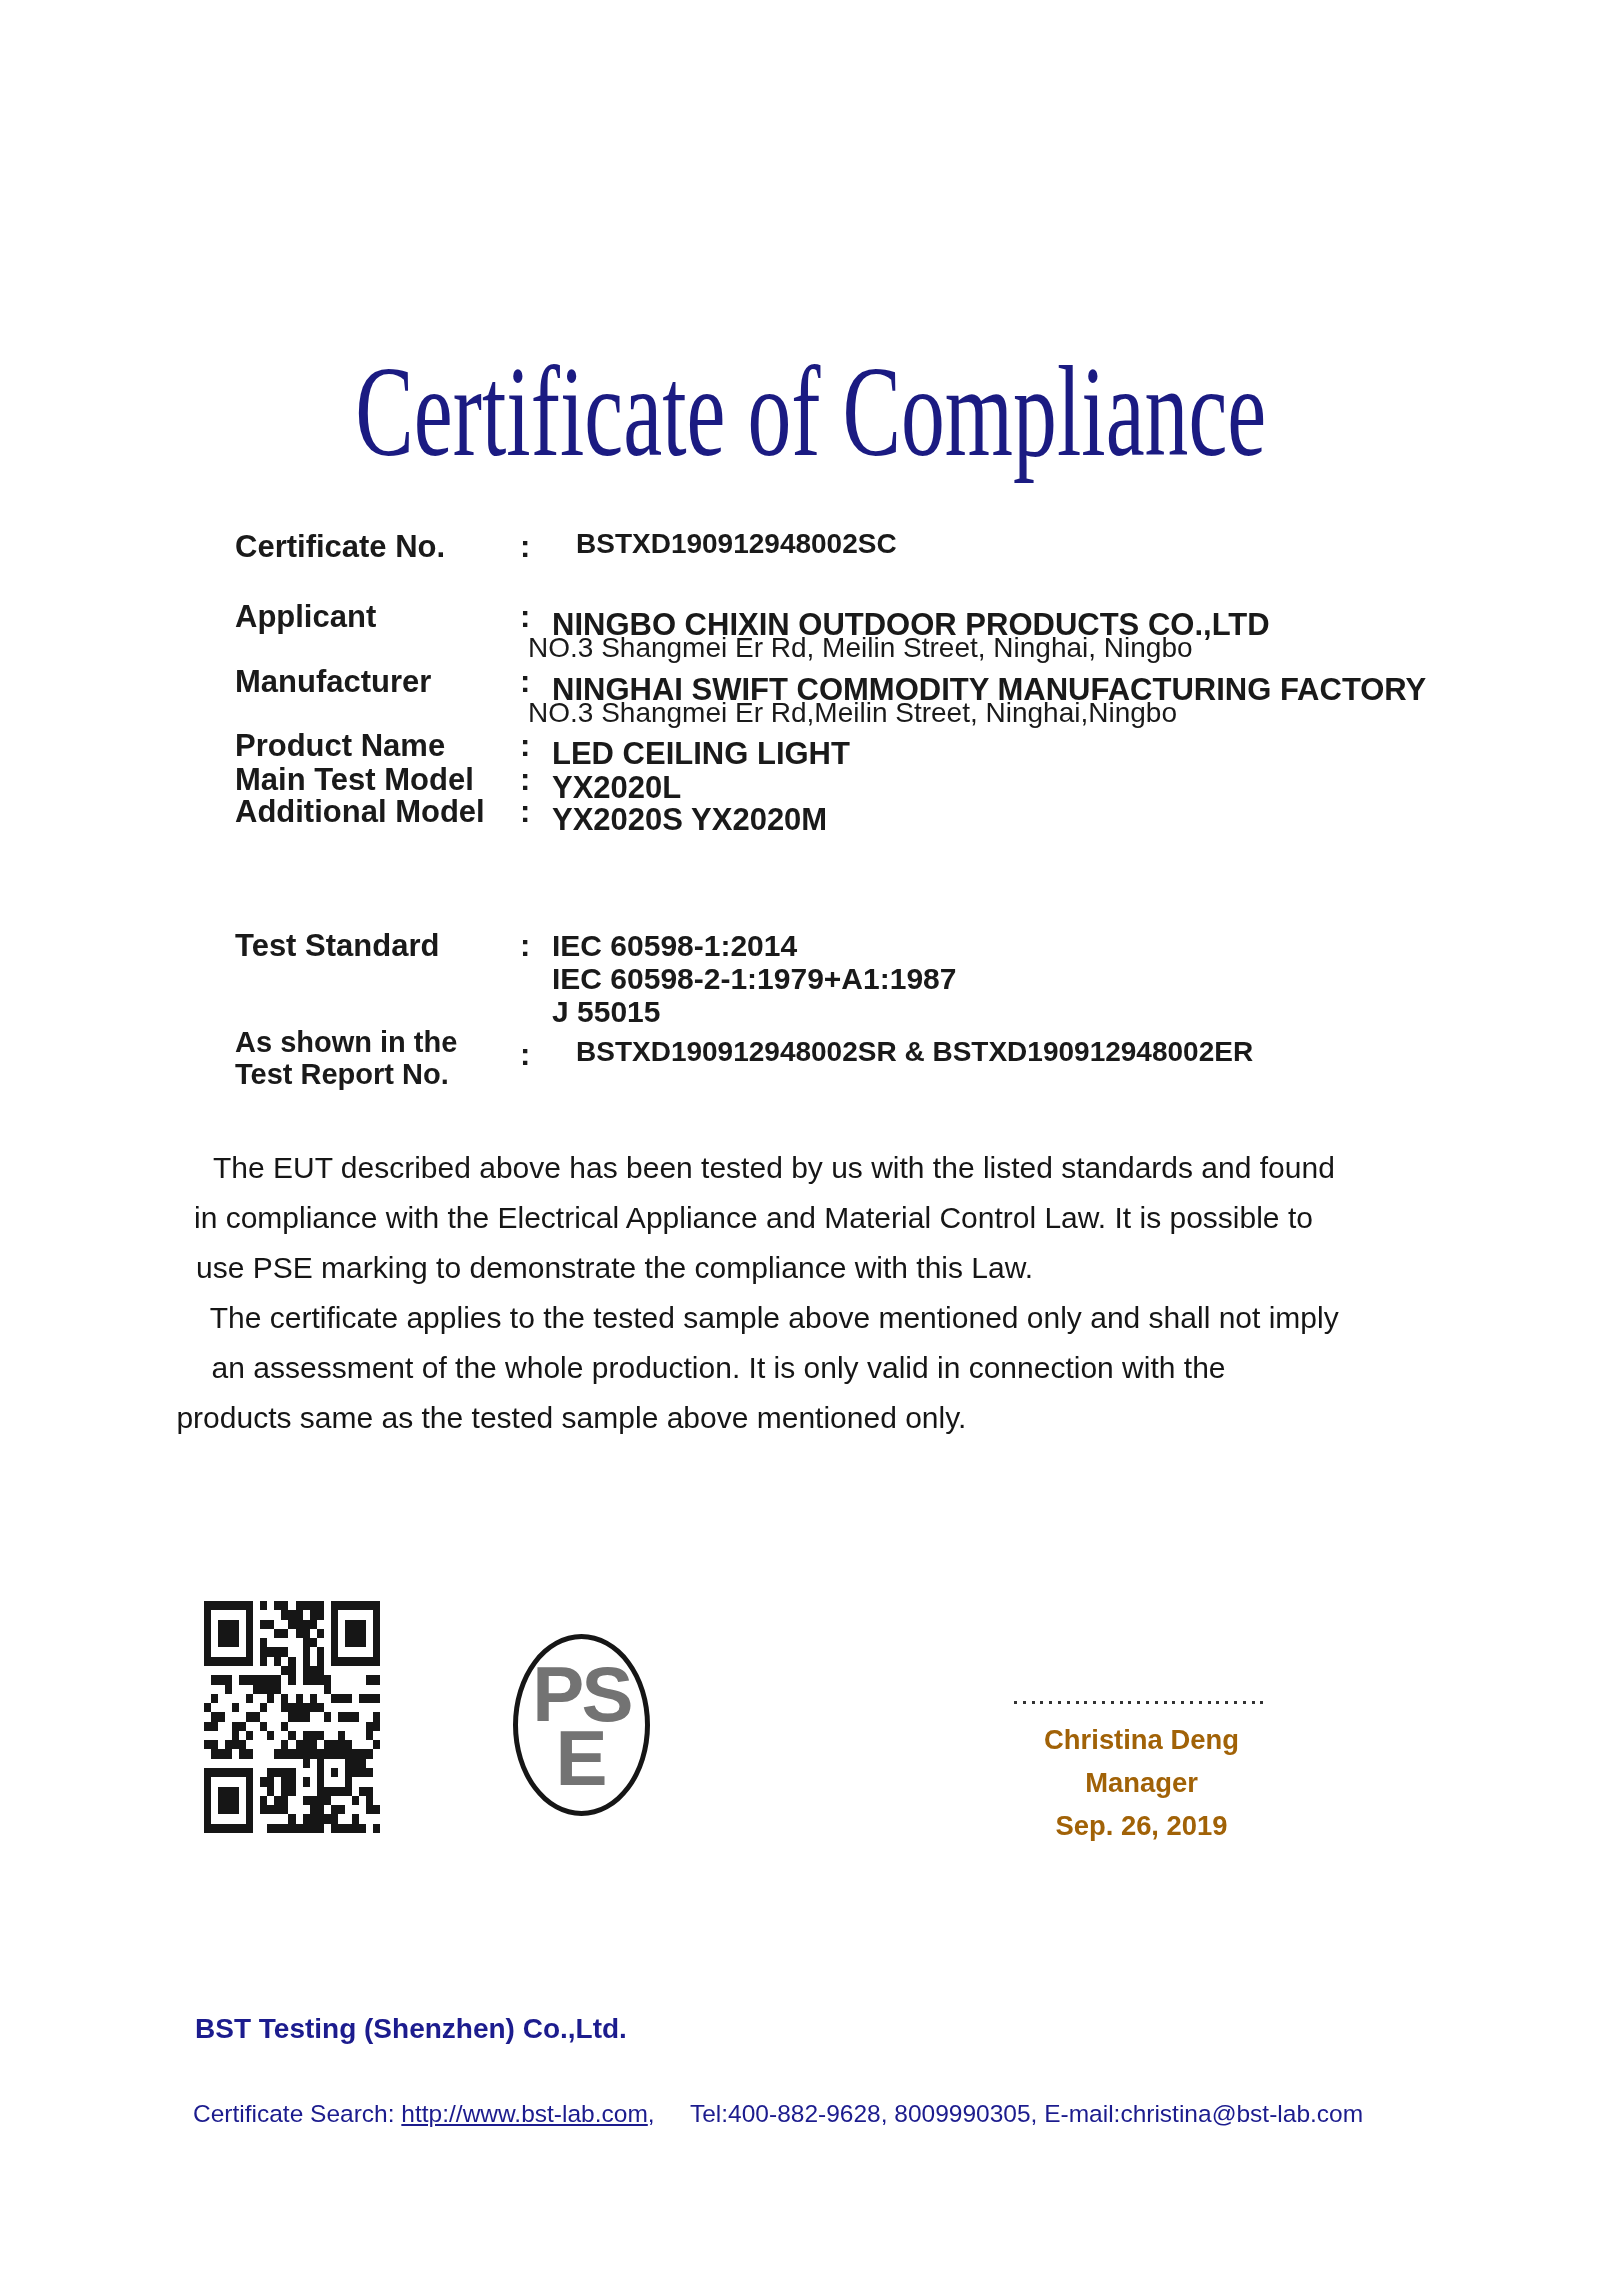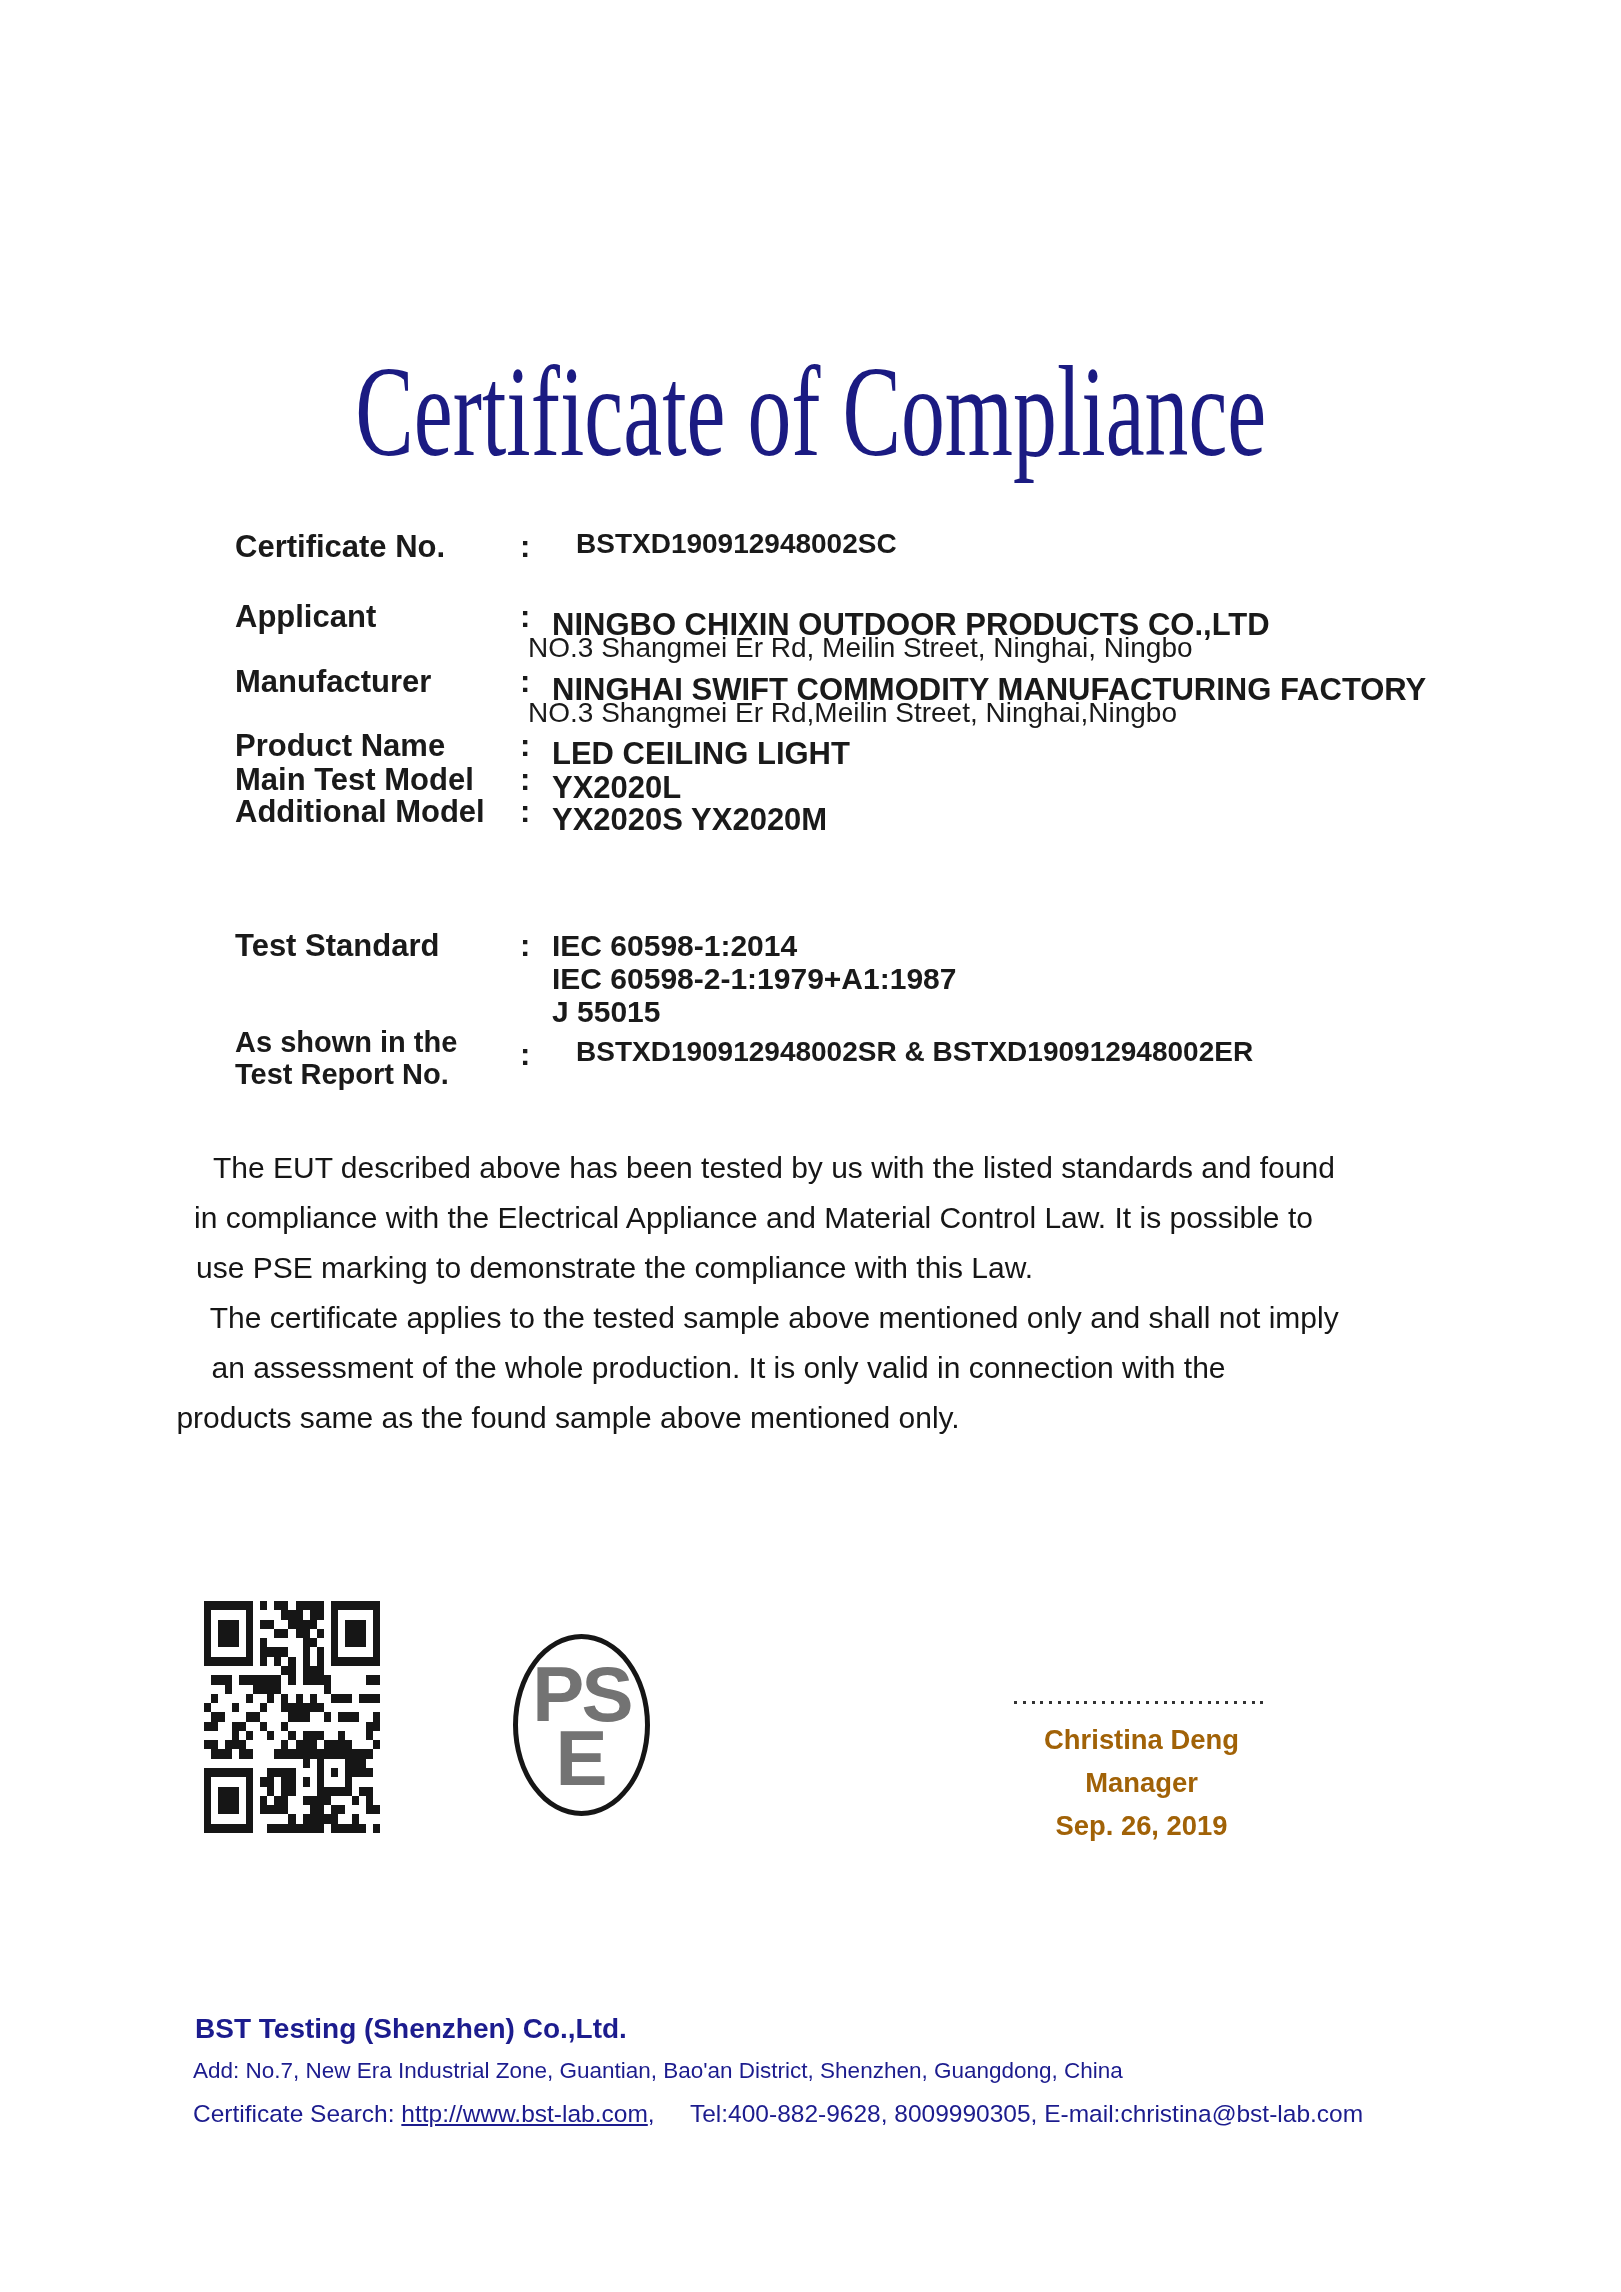--- a/index.html
+++ b/index.html
@@ -93,21 +93,21 @@
   </div>
   <div class="colon" style="top:1037px">:</div>
   <div class="val-id" style="top:1036px">BSTXD190912948002SR &amp; BSTXD190912948002ER</div>
 
   <div class="para">
     <div style="margin-left:19px">The EUT described above has been tested by us with the listed standards and found</div>
     <div style="margin-left:0px">in compliance with the Electrical Appliance and Material Control Law. It is possible to</div>
     <div style="margin-left:2px">use PSE marking to demonstrate the compliance with this Law.</div>
     <div style="margin-left:15.7px">The certificate applies to the tested sample above mentioned only and shall not imply</div>
     <div style="margin-left:17.6px">an assessment of the whole production. It is only valid in connection with the</div>
-    <div style="margin-left:-17.6px">products same as the found sample above mentioned only.</div>
+    <div style="margin-left:-17.6px">products same as the tested sample above mentioned only.</div>
   </div>
 
   <div class="qr" id="qr">
       <svg viewBox="0 0 25 25" preserveAspectRatio="none" shape-rendering="crispEdges" xmlns="http://www.w3.org/2000/svg">
         <rect x="0" y="0" width="1" height="1" fill="#161616"></rect>
         <rect x="1" y="0" width="1" height="1" fill="#161616"></rect>
         <rect x="2" y="0" width="1" height="1" fill="#161616"></rect>
         <rect x="3" y="0" width="1" height="1" fill="#161616"></rect>
         <rect x="4" y="0" width="1" height="1" fill="#161616"></rect>
         <rect x="5" y="0" width="1" height="1" fill="#161616"></rect>
@@ -432,21 +432,20 @@
   </div>
 
   <div class="dotline"></div>
   <div class="sig">
     <div>Christina Deng</div>
     <div>Manager</div>
     <div>Sep. 26, 2019</div>
   </div>
 
   <div class="foot-co">BST Testing (Shenzhen) Co.,Ltd.</div>
-  <div class="foot-ad">Add: No.7, New Era Industrial Zone, Guantian, Bao'an District, Shenzhen, Guangdong, China</div>
   <div class="foot-se">
     <span>Certificate Search:</span>
     <span> </span>
     <a href="#">http://www.bst-lab.com</a><span>,</span><span class="gap"></span>
     <span>Tel:400-882-9628, 8009990305, E-mail:christina@bst-lab.com</span>
   </div>
 
 </div>
 
 

